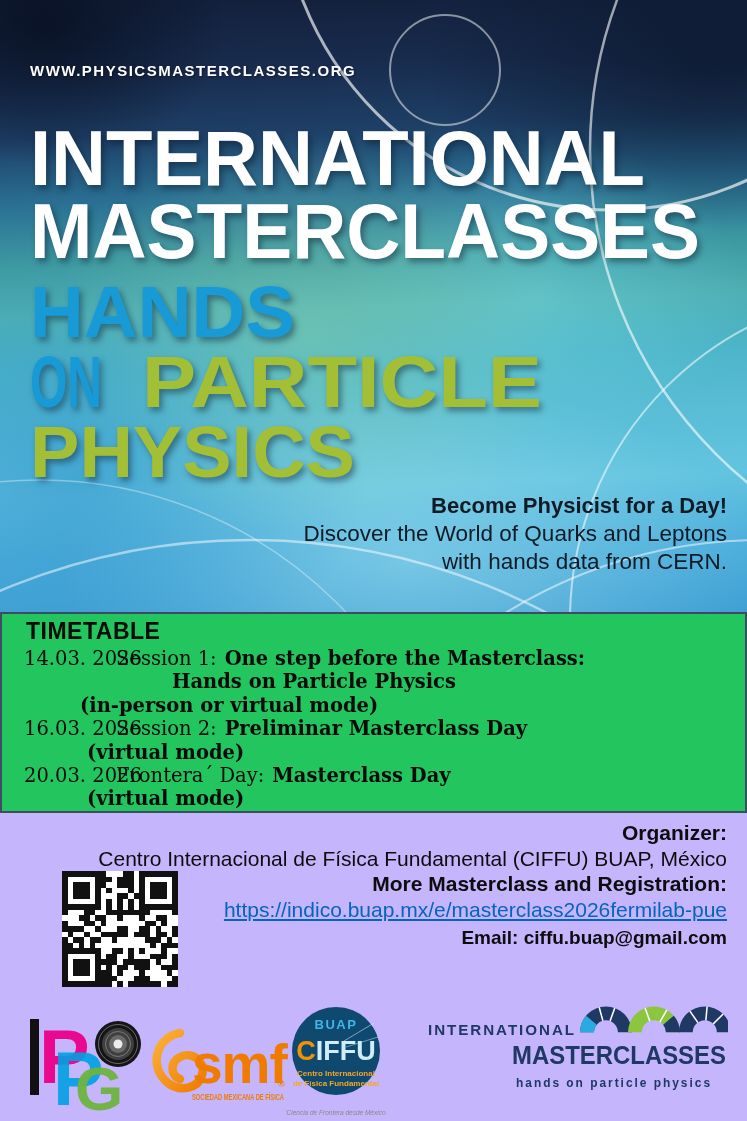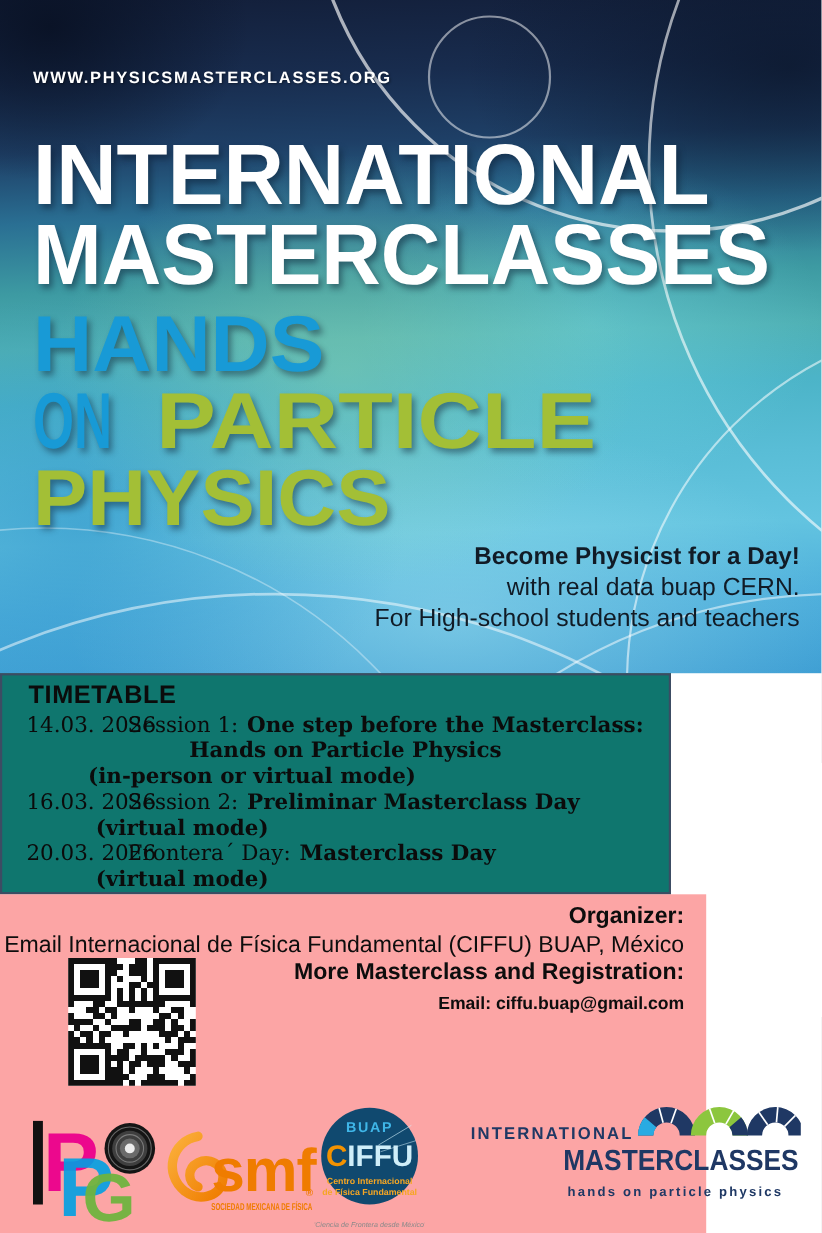--- a/index.html
+++ b/index.html
@@ -28,46 +28,46 @@
   .hero-title-svg text{font-family:"Liberation Sans",sans-serif;font-weight:700;}
   .t-white{fill:#ffffff;}
   .shadowed{filter:drop-shadow(3px 4px 3px rgba(8,25,45,.45));}
   .tagline{
     position:absolute;right:20px;top:492px;text-align:right;color:#111b26;
     font-size:22.5px;line-height:28.2px;
   }
   .tagline .bold{font-weight:bold;font-size:22px;}
   
   .timetable{
-    position:absolute;left:0;top:612px;width:610px;height:201px;box-sizing:border-box;
-    background:#0f766e;border:2px solid #3c4c63;color:#0b0b0b;
+    position:absolute;left:0;top:612px;width:747px;height:201px;box-sizing:border-box;
+    background:#22c55e;border:2px solid #3c4c63;color:#0b0b0b;
   }
   .tt-heading{
     font-family:"Liberation Sans",sans-serif;font-weight:bold;font-size:23px;
     margin:4px 0 2px 24px;letter-spacing:.5px;
   }
   .tt-line{
     font-family:"DejaVu Serif",serif;font-size:19.5px;line-height:23.4px;
     white-space:nowrap;margin-left:22px;
   }
   .tt-date{display:inline-block;width:92px;}
   .tt-sess{margin-right:8px;}
   .tt-bold{font-weight:bold;}
   .ind-a{margin-left:170px;font-weight:bold;}
   .ind-b{margin-left:78px;font-weight:bold;}
   .ind-c{margin-left:85px;font-weight:bold;}
   
-  .footer{position:absolute;left:0;top:813px;width:642px;height:308px;background:#fca5a5;}
+  .footer{position:absolute;left:0;top:813px;width:747px;height:308px;background:#c4b5fd;}
   .footer-text{
     position:absolute;right:20px;top:7px;text-align:right;color:#0d0d0d;
     font-size:21px;line-height:25.6px;white-space:nowrap;
   }
   .footer-text .bold{font-weight:bold;}
   .reg-link{color:#0563c1;text-decoration:underline;cursor:pointer;}
-  .email-line{font-weight:bold;font-size:16px;margin-top:3px;}
+  .email-line{font-weight:bold;font-size:19px;margin-top:3px;}
   .qr{position:absolute;left:62px;top:58px;width:116px;height:116px;}
   .logo{position:absolute;}
   .logo-ippog{left:26px;top:200px;}
   .logo-smf{left:140px;top:206px;}
   .logo-ciffu{left:286px;top:190px;}
   .logo-im{left:428px;top:150px;}
 </style>
 </head>
 <body>
 
@@ -92,22 +92,22 @@
       <text class="t-white" x="30" y="185" font-size="78" textLength="615" lengthAdjust="spacingAndGlyphs">INTERNATIONAL</text>
       <text class="t-white" x="30" y="258" font-size="78" textLength="670" lengthAdjust="spacingAndGlyphs">MASTERCLASSES</text>
       <text fill="#189ad6" x="30" y="337" font-size="72" textLength="265" lengthAdjust="spacingAndGlyphs">HANDS</text>
       <text fill="#189ad6" x="30" y="407" font-size="72" textLength="72" lengthAdjust="spacingAndGlyphs">ON</text>
       <text fill="#a3bf36" x="142" y="407" font-size="72" textLength="400" lengthAdjust="spacingAndGlyphs">PARTICLE</text>
       <text fill="#a3bf36" x="30" y="477" font-size="72" textLength="325" lengthAdjust="spacingAndGlyphs">PHYSICS</text>
     </svg>
 
     <div class="tagline">
       <div class="bold">Become Physicist for a Day!</div>
-      <div>with real data buap CERN.</div>
-      <div>For High-school students and teachers</div>
+      <div>Discover the World of Quarks and Leptons</div>
+      <div>with hands data from CERN.</div>
     </div>
   </div>
 
   <div class="timetable">
     <div class="tt-heading">TIMETABLE</div>
 
     <div class="tt-line">
       <span class="tt-date">14.03. 2026</span><span class="tt-sess">Session 1:</span><span class="tt-bold">One step  before the Masterclass:</span>
     </div>
     <div class="tt-line ind-a">Hands on Particle Physics</div>
@@ -121,22 +121,23 @@
     <div class="tt-line">
       <span class="tt-date">20.03. 2026</span><span class="tt-sess">Frontera´ Day:</span><span class="tt-bold">Masterclass Day</span>
     </div>
     <div class="tt-line ind-c">(virtual mode)</div>
   </div>
 
   <div class="footer">
 
     <div class="footer-text">
       <div class="bold">Organizer:</div>
-      <div>Email Internacional de Física Fundamental (CIFFU) BUAP, México</div>
+      <div>Centro Internacional de Física Fundamental (CIFFU) BUAP, México</div>
       <div class="bold">More Masterclass and Registration:</div>
+      <div><a class="reg-link">https://indico.buap.mx/e/masterclass2026fermilab-pue</a></div>
       <div class="email-line">Email: ciffu.buap@gmail.com</div>
     </div>
 
     <div class="qr">
       <svg width="116" height="116" viewBox="0 0 21 21" shape-rendering="crispEdges">
         <rect x="0" y="0" width="21" height="21" fill="#ffffff"></rect>
         <g id="qr-modules" fill="#111111">
             <rect x="0" y="0" width="1" height="1"></rect>
             <rect x="1" y="0" width="1" height="1"></rect>
             <rect x="2" y="0" width="1" height="1"></rect>

